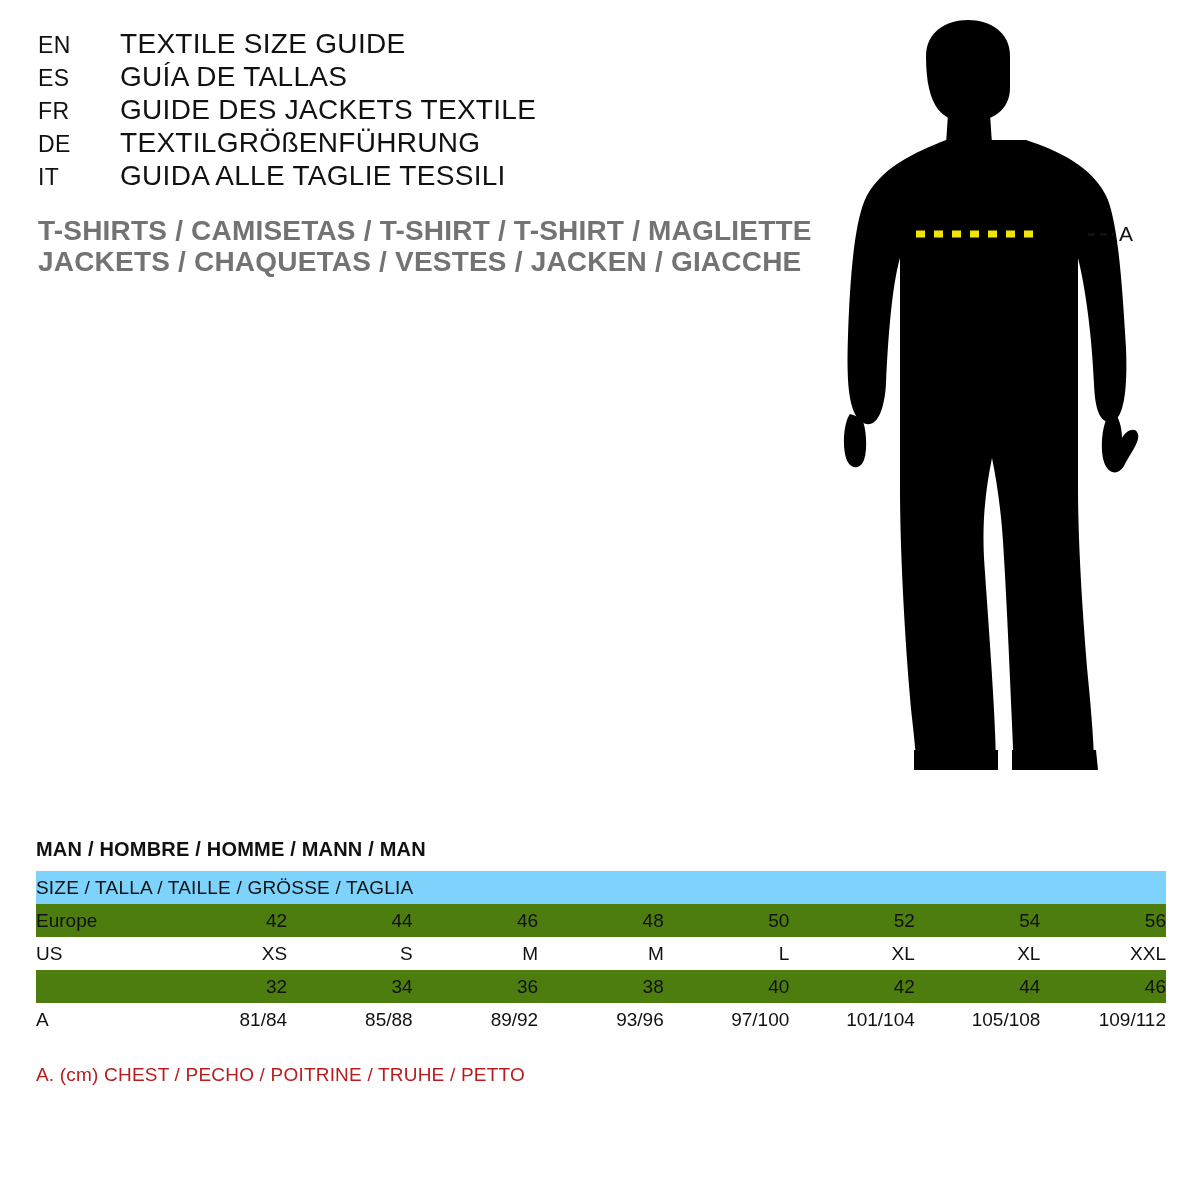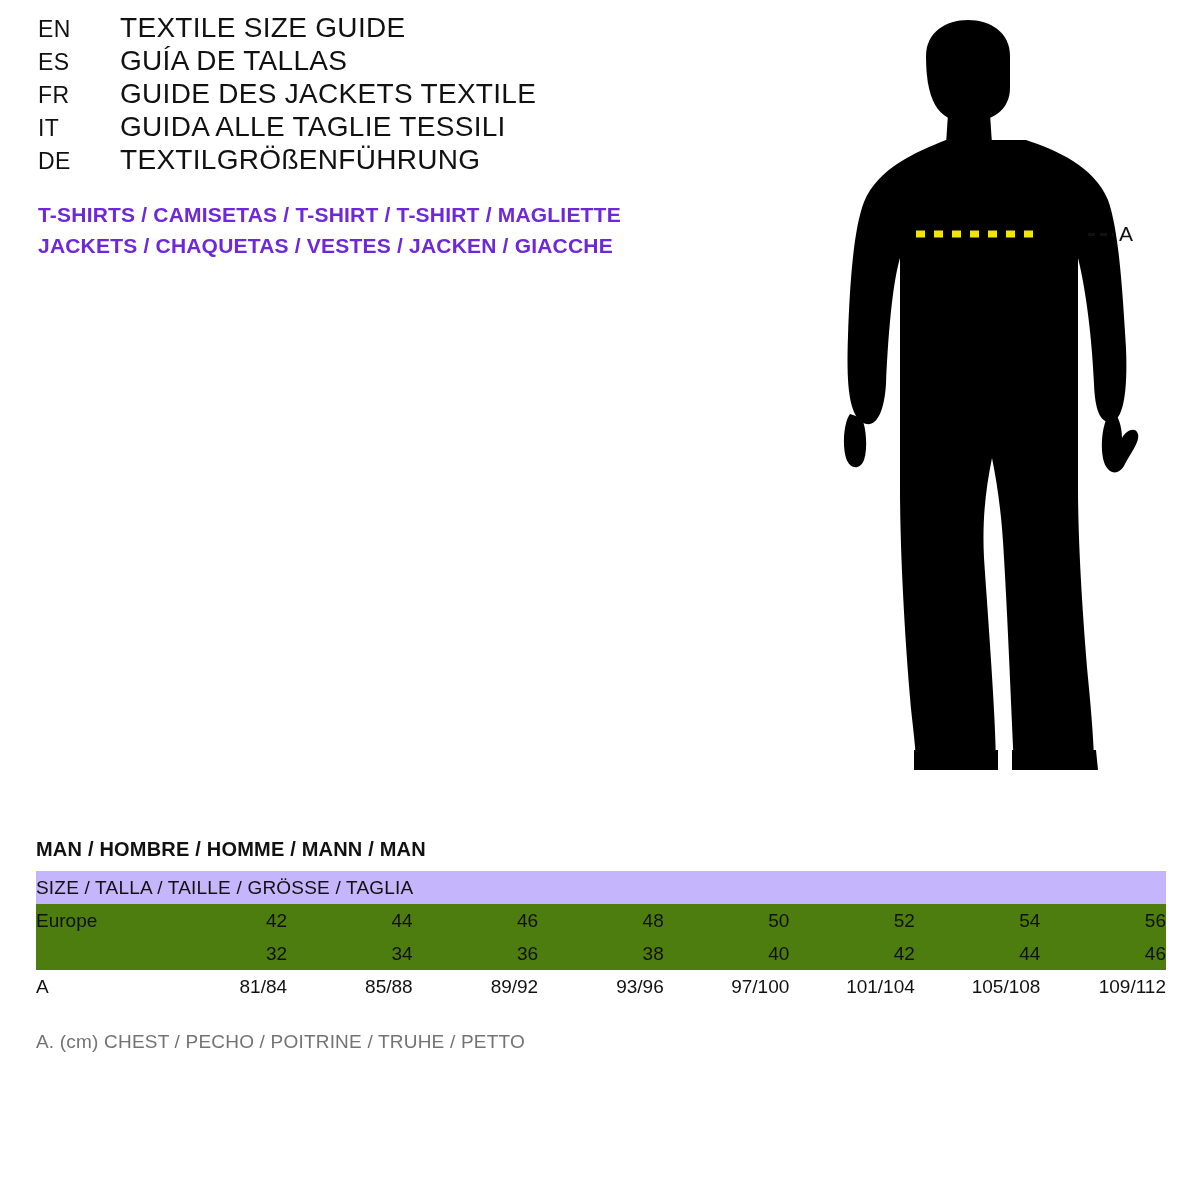--- a/index.html
+++ b/index.html
@@ -13,21 +13,21 @@
     font-family: "Liberation Sans", sans-serif;
     color: #111111;
     position: relative;
     overflow: hidden;
   }
 
   
   .header {
     position: absolute;
     left: 38px;
-    top: 12px;
+    top: 28px;
     width: 700px;
   }
   .lang-row {
     display: flex;
     align-items: baseline;
     height: 33px;
   }
   .lang-code {
     width: 82px;
     font-size: 23px;
@@ -37,25 +37,25 @@
   .lang-text {
     font-size: 28px;
     letter-spacing: 0.3px;
     color: #111;
     white-space: nowrap;
   }
   .cat-lines {
     margin-top: 22px;
   }
   .cat-line {
-    font-size: 21px;
+    font-size: 28px;
     font-weight: bold;
     letter-spacing: 0.2px;
     line-height: 31px;
-    color: #6d28d9;
+    color: #737373;
     white-space: nowrap;
   }
 
   
   .figure {
     position: absolute;
     left: 820px;
     top: 18px;
     width: 360px;
     height: 760px;
@@ -99,21 +99,21 @@
     table-layout: fixed;
   }
   table.size-table td {
     font-size: 19px;
     color: #111;
     height: 33px;
     padding: 0;
     vertical-align: middle;
   }
   td.head-cell {
-    background: #c4b5fd;
+    background: #7dd3fc;
     font-size: 19px;
     padding-left: 6px;
     letter-spacing: 0.2px;
   }
   tr.band-grey td {
     background: #4d7c0f;
   }
   tr.band-white td {
     background: #ffffff;
   }
@@ -121,21 +121,21 @@
     padding-left: 6px;
     text-align: left;
     width: 162px;
   }
   td.val {
     text-align: right;
   }
   .footnote {
     margin-top: 28px;
     font-size: 19px;
-    color: #737373;
+    color: #b91c1c;
     letter-spacing: 0.2px;
   }
 </style>
 </head>
 <body>
 
 <div class="header">
   <div class="lang-list">
     <div class="lang-row">
       <div class="lang-code">EN</div>
@@ -143,26 +143,26 @@
     </div>
     <div class="lang-row">
       <div class="lang-code">ES</div>
       <div class="lang-text">GUÍA DE TALLAS</div>
     </div>
     <div class="lang-row">
       <div class="lang-code">FR</div>
       <div class="lang-text">GUIDE DES JACKETS TEXTILE</div>
     </div>
     <div class="lang-row">
+      <div class="lang-code">DE</div>
+      <div class="lang-text">TEXTILGRÖßENFÜHRUNG</div>
+    </div>
+    <div class="lang-row">
       <div class="lang-code">IT</div>
       <div class="lang-text">GUIDA ALLE TAGLIE TESSILI</div>
-    </div>
-    <div class="lang-row">
-      <div class="lang-code">DE</div>
-      <div class="lang-text">TEXTILGRÖßENFÜHRUNG</div>
     </div>
   </div>
   <div class="cat-lines">
     <div class="cat-line">T-SHIRTS / CAMISETAS / T-SHIRT / T-SHIRT / MAGLIETTE</div>
     <div class="cat-line">JACKETS / CHAQUETAS / VESTES / JACKEN / GIACCHE</div>
   </div>
 </div>
 
 <div class="figure">
   <svg width="360" height="760" viewBox="0 0 360 760" xmlns="http://www.w3.org/2000/svg">
@@ -224,20 +224,31 @@
         <td class="rowlabel">Europe</td>
         <td class="val">42</td>
         <td class="val">44</td>
         <td class="val">46</td>
         <td class="val">48</td>
         <td class="val">50</td>
         <td class="val">52</td>
         <td class="val">54</td>
         <td class="val">56</td>
       </tr>
+      <tr class="band-white">
+        <td class="rowlabel">US</td>
+        <td class="val">XS</td>
+        <td class="val">S</td>
+        <td class="val">M</td>
+        <td class="val">M</td>
+        <td class="val">L</td>
+        <td class="val">XL</td>
+        <td class="val">XL</td>
+        <td class="val">XXL</td>
+      </tr>
       <tr class="band-grey">
         <td class="rowlabel"></td>
         <td class="val">32</td>
         <td class="val">34</td>
         <td class="val">36</td>
         <td class="val">38</td>
         <td class="val">40</td>
         <td class="val">42</td>
         <td class="val">44</td>
         <td class="val">46</td>

